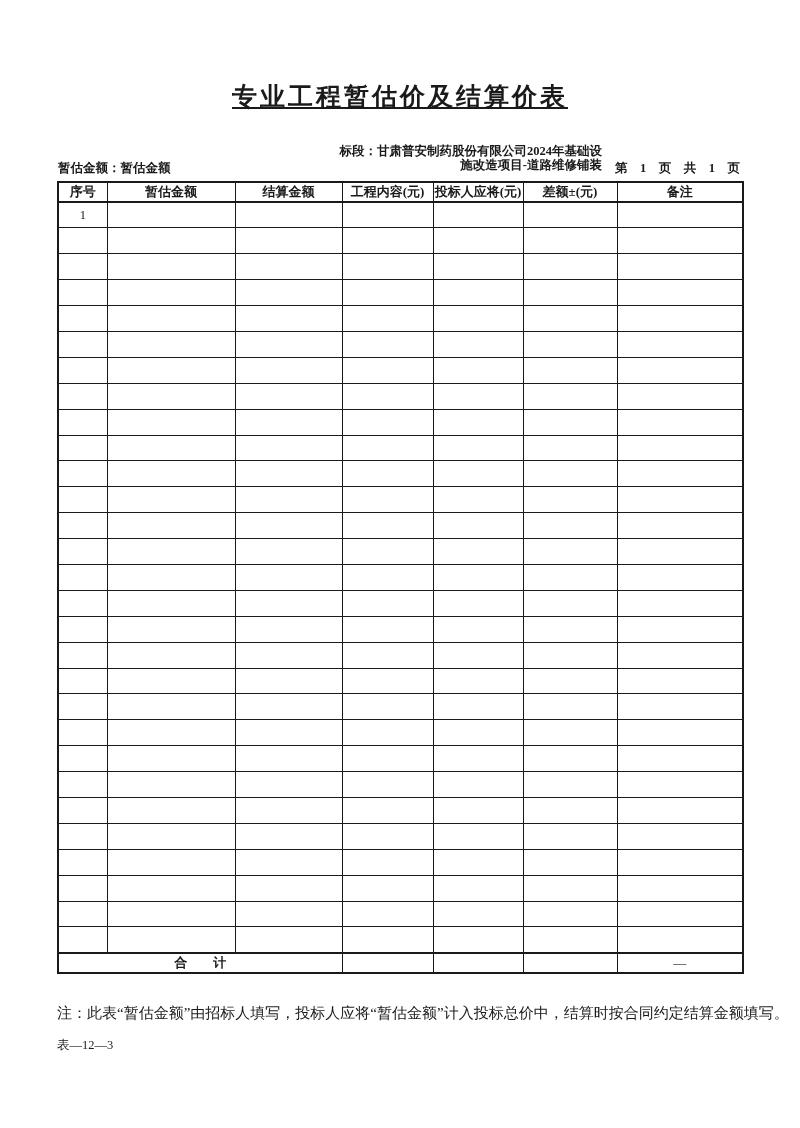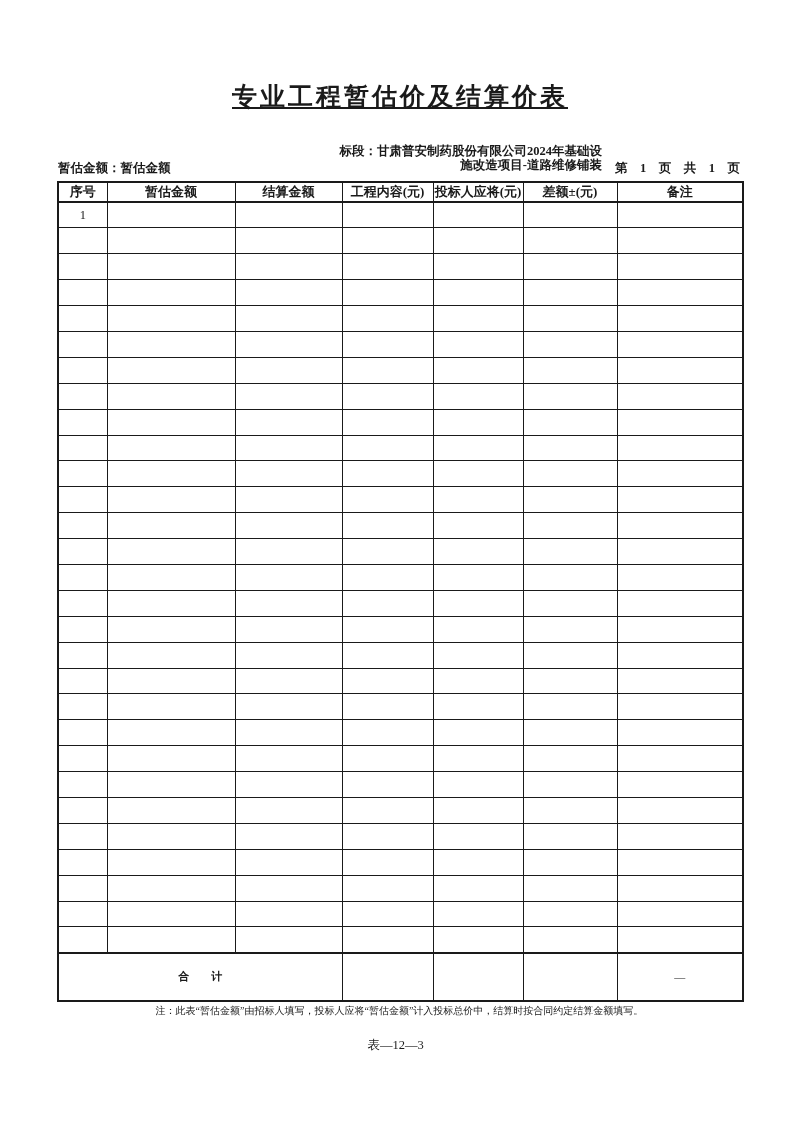--- a/index.html
+++ b/index.html
@@ -51,45 +51,45 @@
     white-space: nowrap;
   }
   .grid thead th {
     height: 18px;
     font-size: 13px;
     font-weight: bold;
     border-bottom: 2px solid #1a1a1a;
   }
   .grid tbody td { height: 25.9px; font-size: 12.5px; }
   .grid tfoot td {
-    height: 48px;
-    font-size: 11px;
+    height: 20px;
+    font-size: 13px;
     border-top: 2px solid #1a1a1a;
   }
   .col-seq { width: 49px; }
   .col-pname { width: 128px; }
   .col-content { width: 107px; }
   .col-prov { width: 91px; }
   .col-settle { width: 90px; }
   .col-diff { width: 94px; }
   .col-remark { width: 126px; }
   .total-label { font-weight: bold; }
   .note {
     position: absolute;
     top: 1004px; left: 57px;
     width: 685px;
-    font-size: 10px;
+    font-size: 15px;
     white-space: nowrap;
     text-align: center;
   }
   .form-code {
     position: absolute;
     top: 1037px; left: 57px;
     width: 685px;
-    text-align: center;
+    text-align: left;
     padding-right: 8px;
     font-size: 12.5px;
   }
 </style>
 </head>
 <body>
 
 <div class="page">
 
   <div class="title">专业工程暂估价及结算价表</div>

